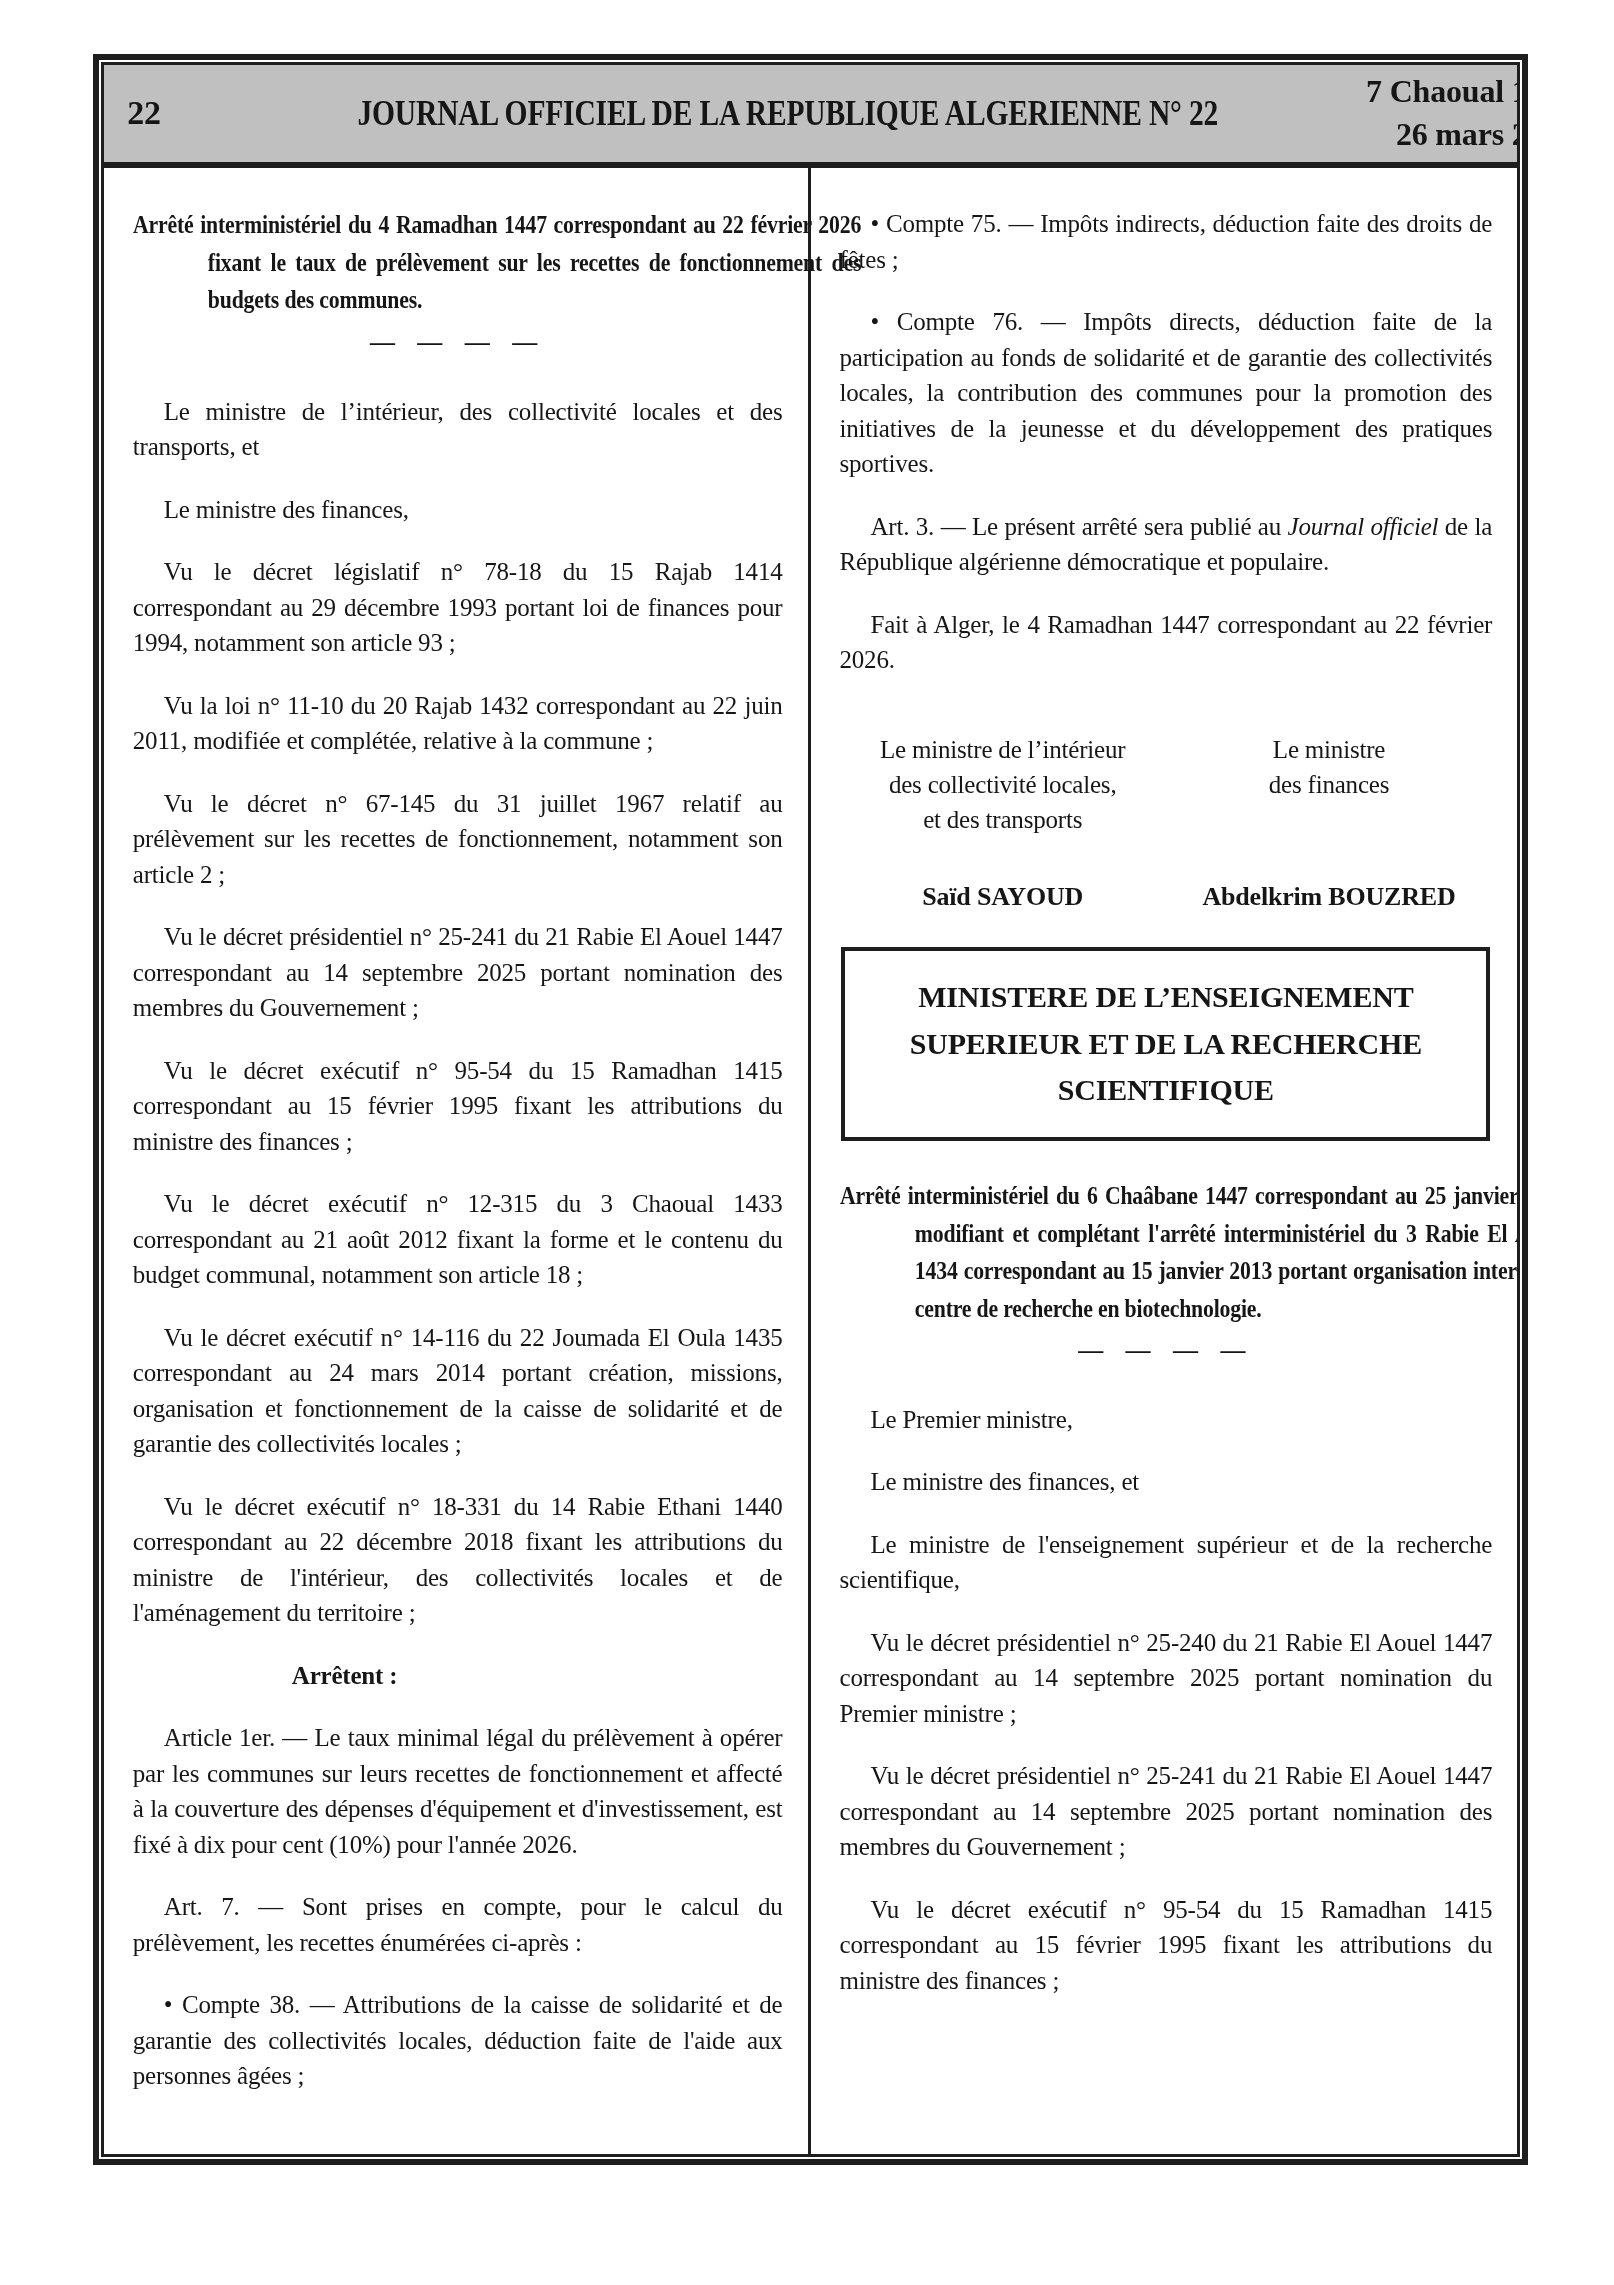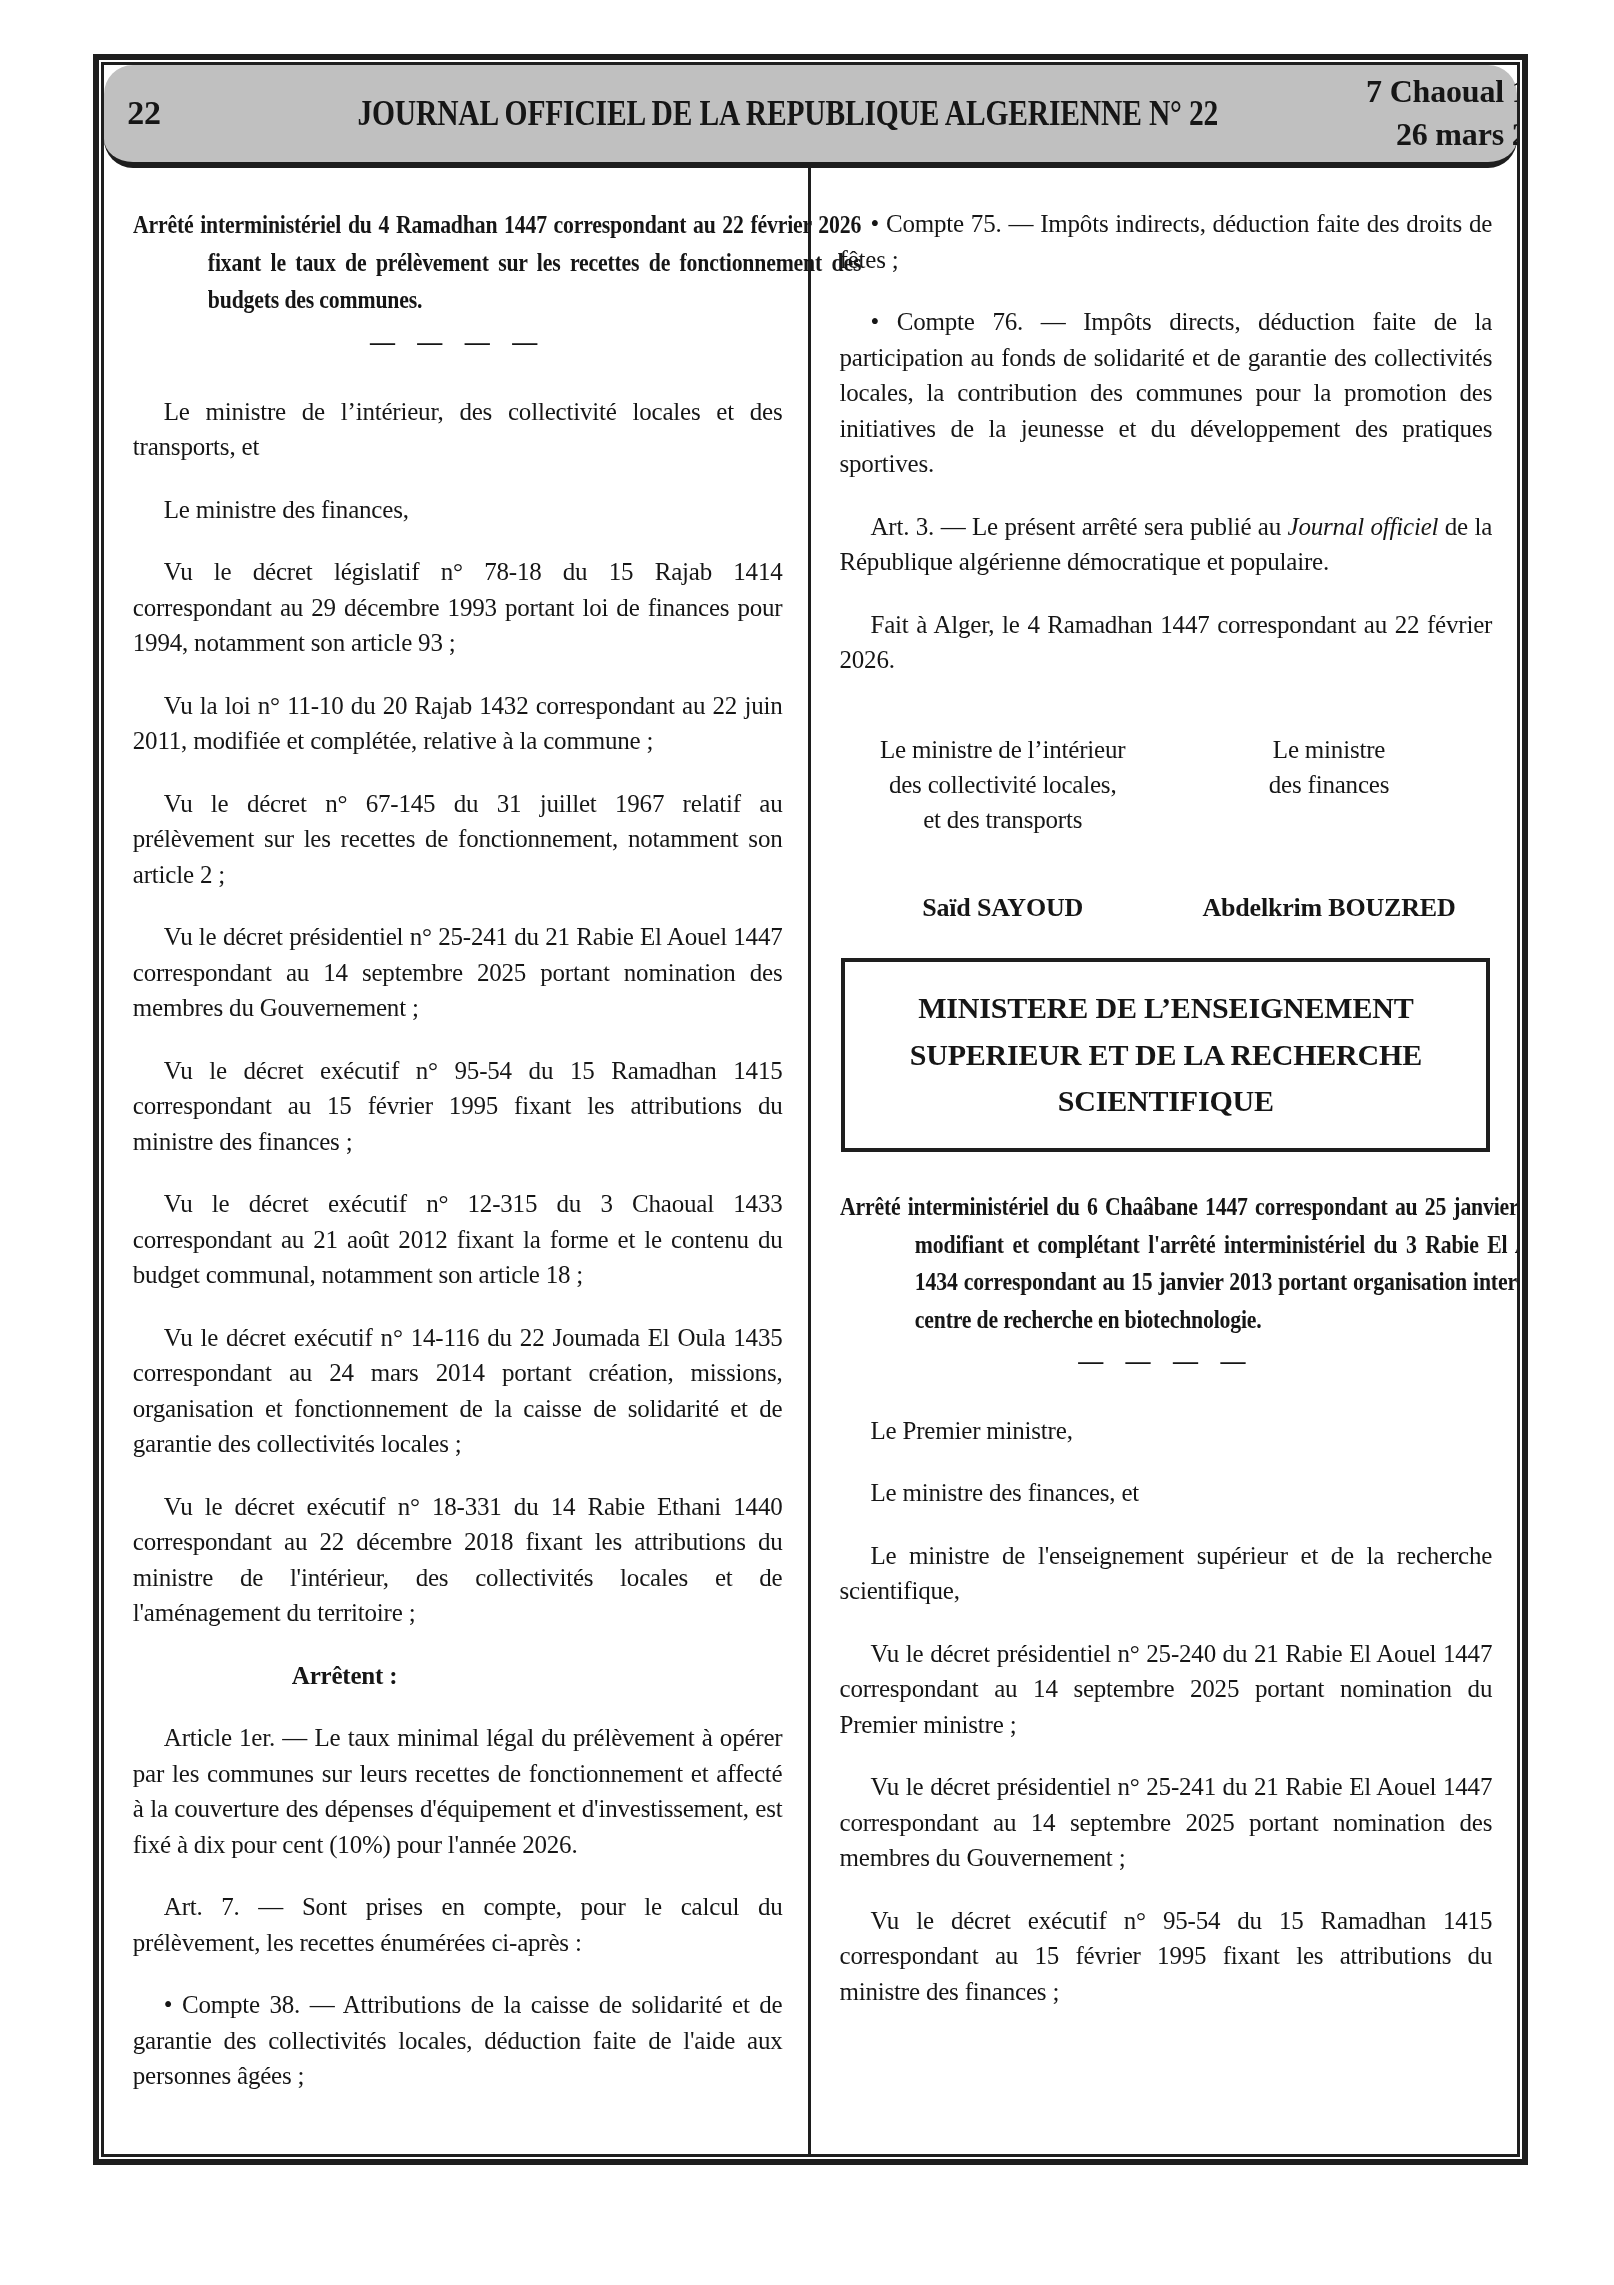--- a/index.html
+++ b/index.html
@@ -11,21 +11,21 @@
   .frame {
     position:absolute; left:93px; top:54px; width:1435px; height:2111px;
     border:6.3px solid #1e1e1e; box-sizing:border-box; background:#fff;
   }
   .frame-inner {
     position:absolute; left:1.8px; top:1.8px; right:1.8px; bottom:1.8px;
     border:3.6px solid #1e1e1e; display:flex; flex-direction:column; overflow:hidden;
   }
   .header-bar {
     background:#c0c0c0; border-bottom:6.3px solid #1e1e1e;
-    display:flex; align-items:center; padding:7.2px 23.5px; height:83px; flex:none;border-radius:29px;
+    display:flex; align-items:center; padding:7.2px 23.5px; height:83px; flex:none;
   }
   .page-number { font-weight:bold; font-size:34px; width:136px; flex:none; }
   .journal-title {
     flex:1; text-align:center; font-weight:bold; font-size:36px; white-space:nowrap;
     transform:scaleX(0.82); transform-origin:center center;
   }
   .issue-dates { flex:none; text-align:right; font-weight:bold; font-size:32px; line-height:1.35; width:262px; }
   .content { flex:1; display:flex; min-height:0; }
   .col { width:50%; box-sizing:border-box; padding:38px 25px 18px 29px; font-size:25px; line-height:1.42; text-align:justify; }
   .col-left { border-right:3.6px solid #1e1e1e; }
@@ -33,21 +33,21 @@
   .arrete-title {
     font-weight:bold; font-size:25px; line-height:1.5; margin:0 0 5.4px 0;
     padding-left:86px; text-indent:-86px; text-align:justify;
     width:751px; transform:scaleX(0.87); transform-origin:0 0;
   }
   .sep { text-align:center; font-weight:bold; letter-spacing:8.1px; font-size:25px; margin:3.6px 0 34px 0; text-indent:0; }
   .arretent { font-weight:bold; margin:9px 0 40px 0; padding-left:128px; text-indent:0; }
   .sig-row { display:flex; margin:54px 0 31px 0; text-align:center; text-indent:0; }
   .sig-block { width:50%; }
   .sig-role { line-height:1.4; min-height:116px; }
-  .sig-name { font-weight:bold; font-size:26px; margin-top:42px; }
+  .sig-name { font-weight:bold; font-size:26px; margin-top:31px; }
   .ministry-box {
     border:4.5px solid #1e1e1e; text-align:center; font-weight:bold; font-size:30px;
     line-height:1.55; padding:23.5px 36px; margin:27px 1.8px 36px 1.8px; text-indent:0;
   }
   .it { font-style:italic; }
 </style>
 </head>
 <body>
 
 <div class="frame">

